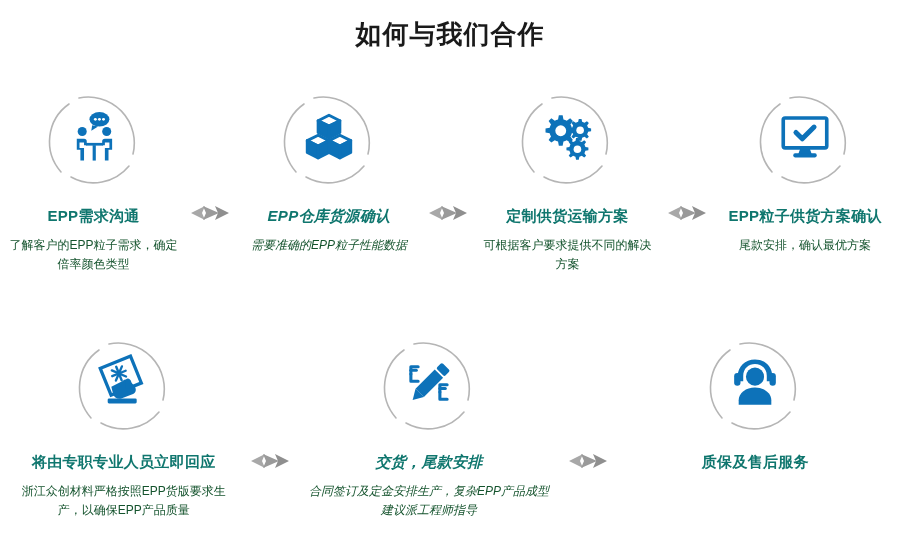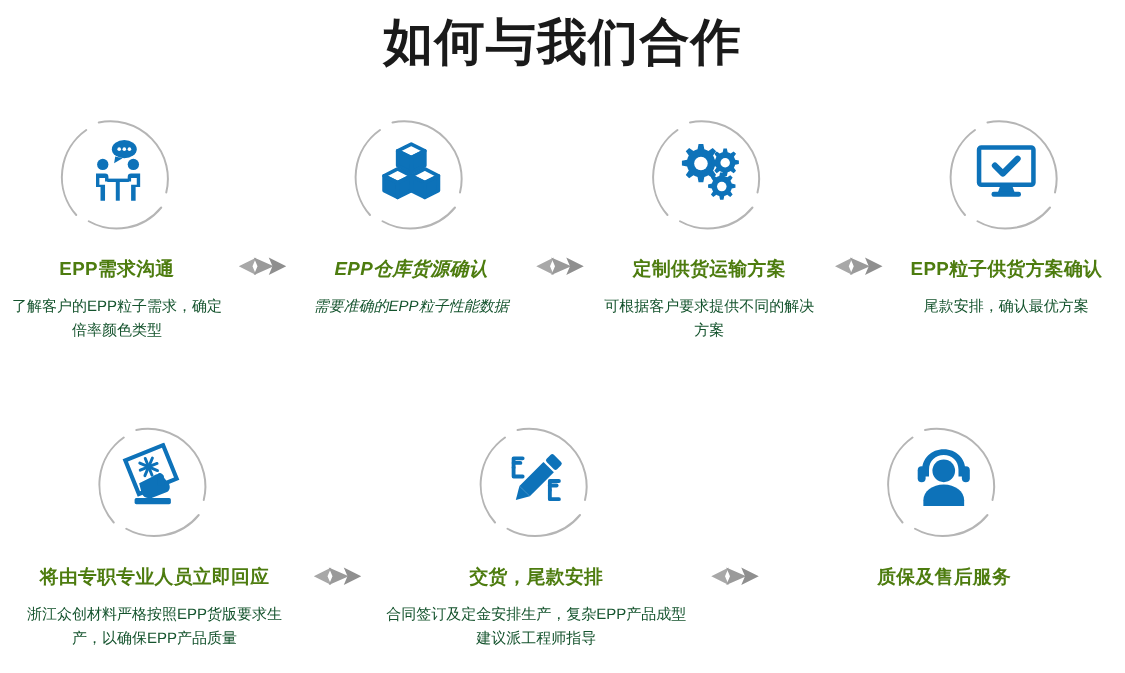--- a/index.html
+++ b/index.html
@@ -19,21 +19,21 @@
     background: #ffffff;
   }
 
   
   .page-title {
     position: absolute;
     top: 14px;
     left: 0;
     width: 900px;
     text-align: center;
-    font-size: 40px;
+    font-size: 26px;
     font-weight: bold;
     color: #1a1a1a;
     letter-spacing: 1px;
     line-height: 40px;
   }
 
   
   .row {
     position: absolute;
     display: flex;
@@ -47,21 +47,21 @@
   .step {
     display: flex;
     flex-direction: column;
     align-items: center;
   }
   .step-w1 { width: 205px; }
   .step-w2 { width: 210px; font-style: italic; }
   .step-w3 { width: 212px; }
   .step-w4 { width: 208px; }
   .step-b1 { width: 248px; }
-  .step-b2 { width: 272px; }
+  .step-b2 { width: 272px; font-style: italic; }
   .step-b3 { width: 290px; }
 
   
   .badge {
     position: relative;
     width: 110px;
     height: 110px;
     display: flex;
     align-items: center;
     justify-content: center;
@@ -78,21 +78,21 @@
     align-items: center;
     justify-content: center;
   }
   .badge .glyph svg { width: 100%; height: 100%; display: block; }
 
   
   .step-title {
     margin-top: 14px;
     font-size: 15px;
     font-weight: bold;
-    color: #4d7c0f;
+    color: #0f766e;
     text-align: center;
     line-height: 20px;
     letter-spacing: 0.3px;
     white-space: nowrap;
   }
   .step-desc {
     margin-top: 10px;
     font-size: 12px;
     color: #14532d;
     text-align: center;

